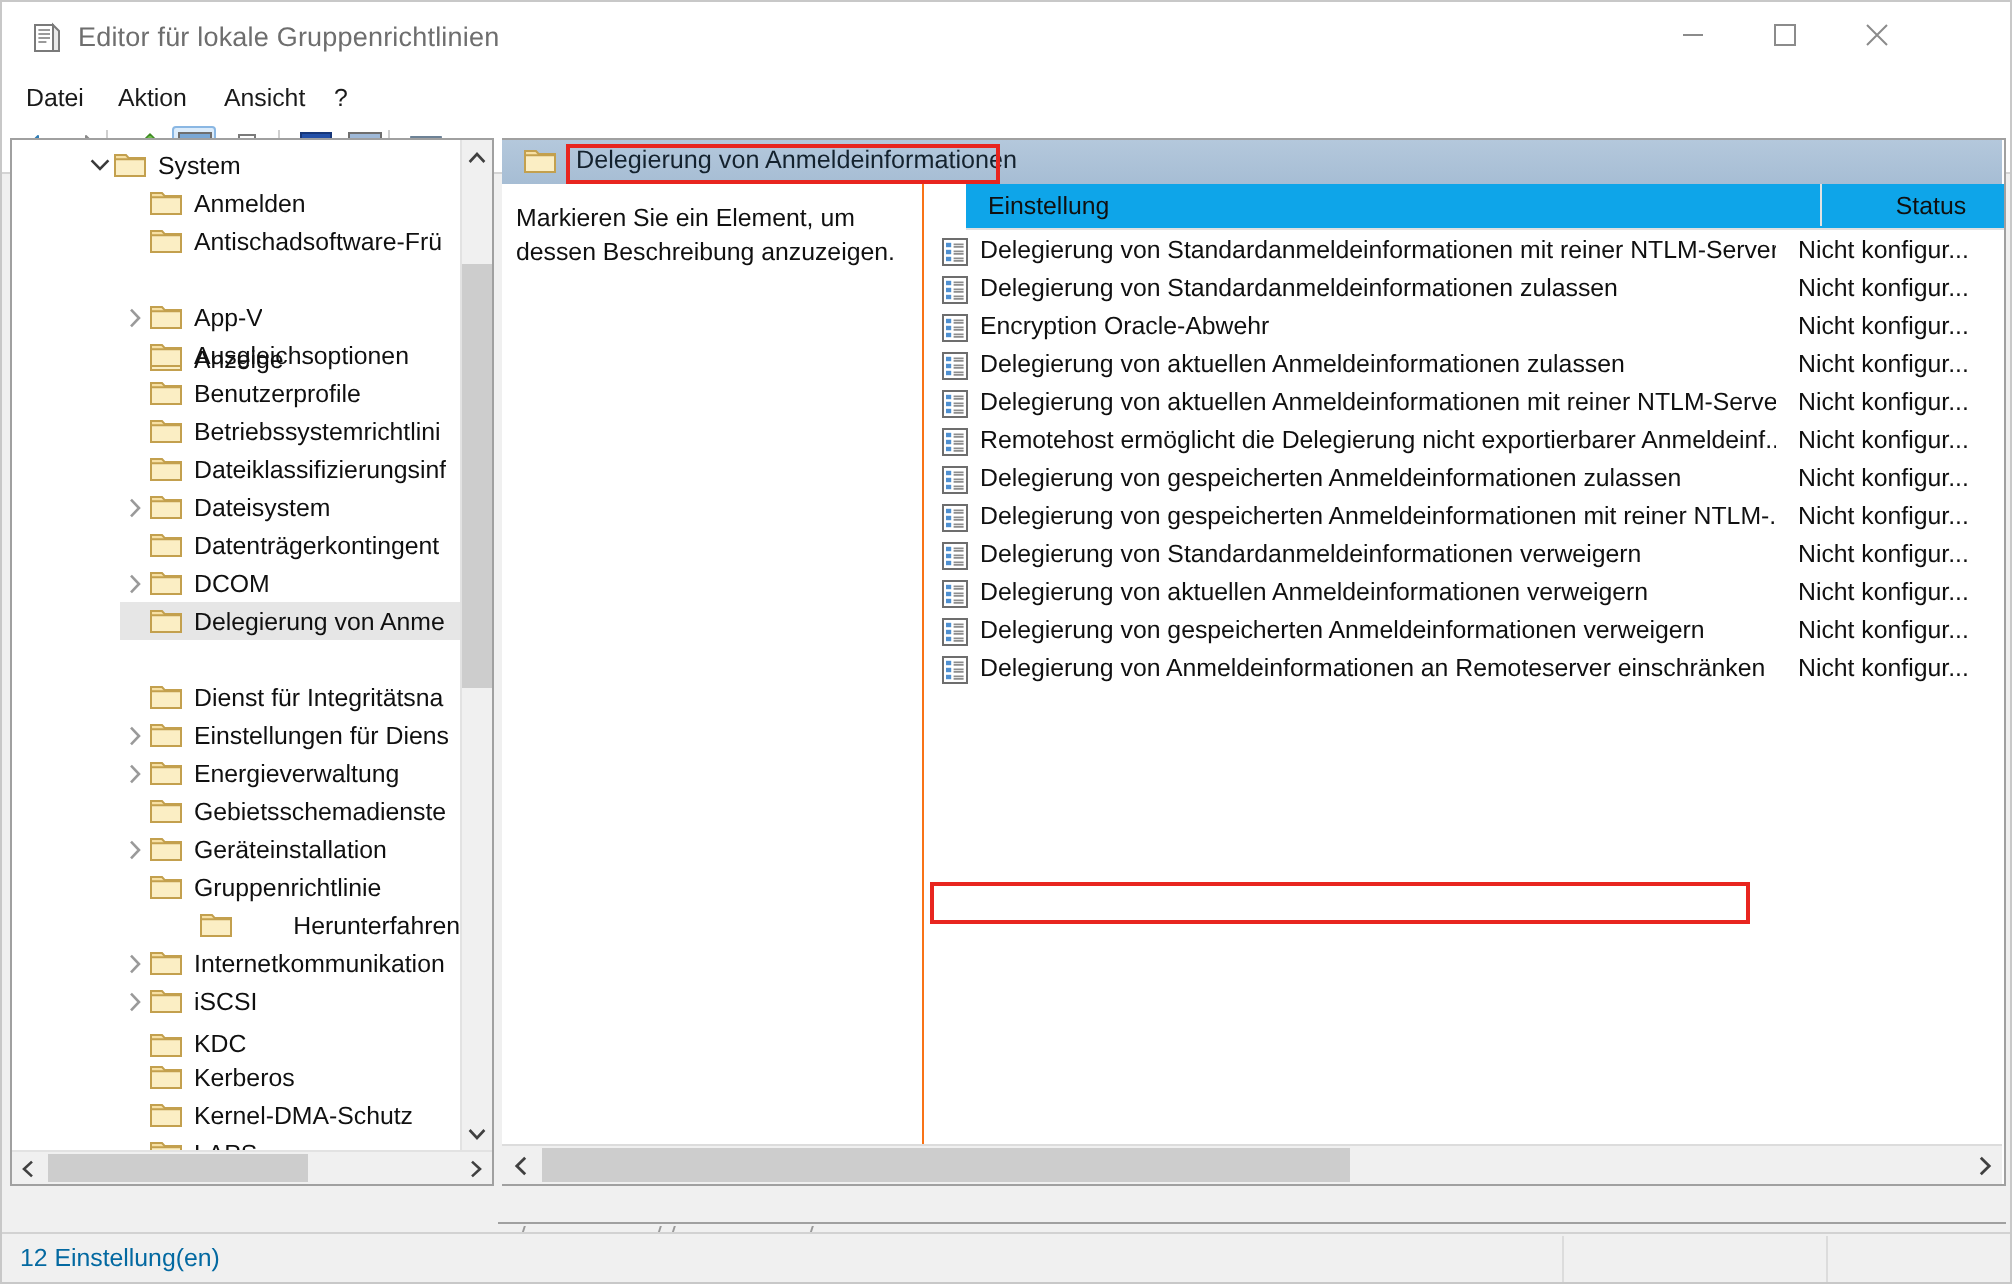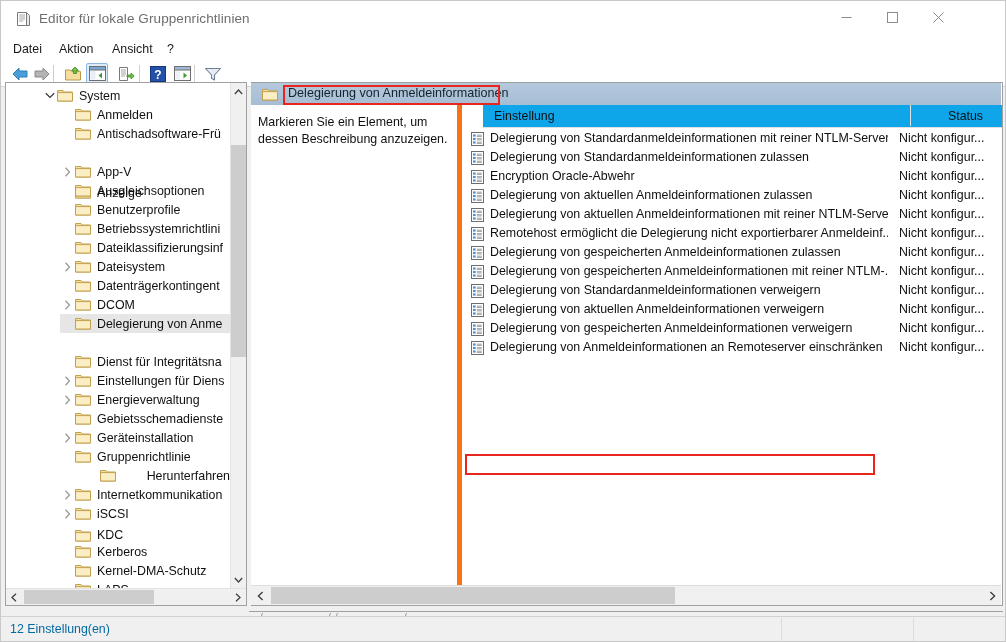--- a/index.html
+++ b/index.html
@@ -96,21 +96,21 @@
   .tb-sep {
     position: absolute;
     top: 5px;
     width: 1px; height: 17px;
     background: #cfcfcf;
   }
 
   
   .content {
     position: absolute;
-    left: 4px; top: 81px;
+    left: 4px; top: 68px;
     width: 998px; height: 373px;
   }
 
   
   .treepane {
     position: absolute;
     left: 0; top: 0;
     width: 242px; height: 524px;
     background: #ffffff;
     border: 1px solid #a0a0a0;
@@ -225,21 +225,21 @@
     box-sizing: border-box;
     pointer-events: none;
   }
 
   
   .descpane {
     position: absolute;
     left: 0; top: 22px;
     width: 211px; height: 480px;
     background: #ffffff;
-    border-right: 5px solid #f97316;
+    border-right: 1px solid #f97316;
     box-sizing: border-box;
   }
   .desc-text {
     position: absolute;
     left: 7px; top: 9px;
     width: 195px;
     font-size: 12.4px;
     color: #101010;
     line-height: 16.5px;
   }

